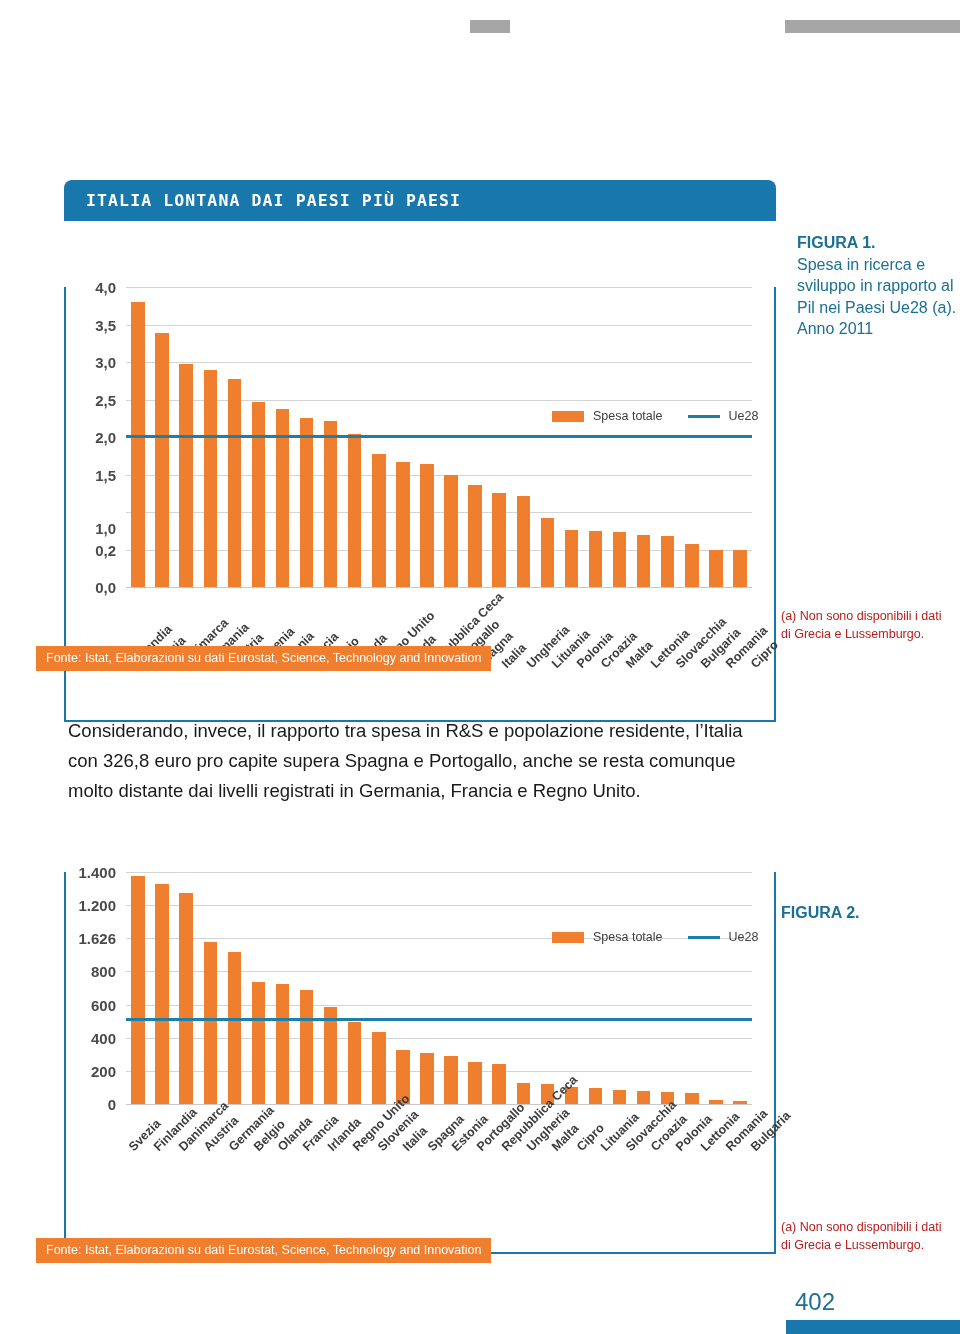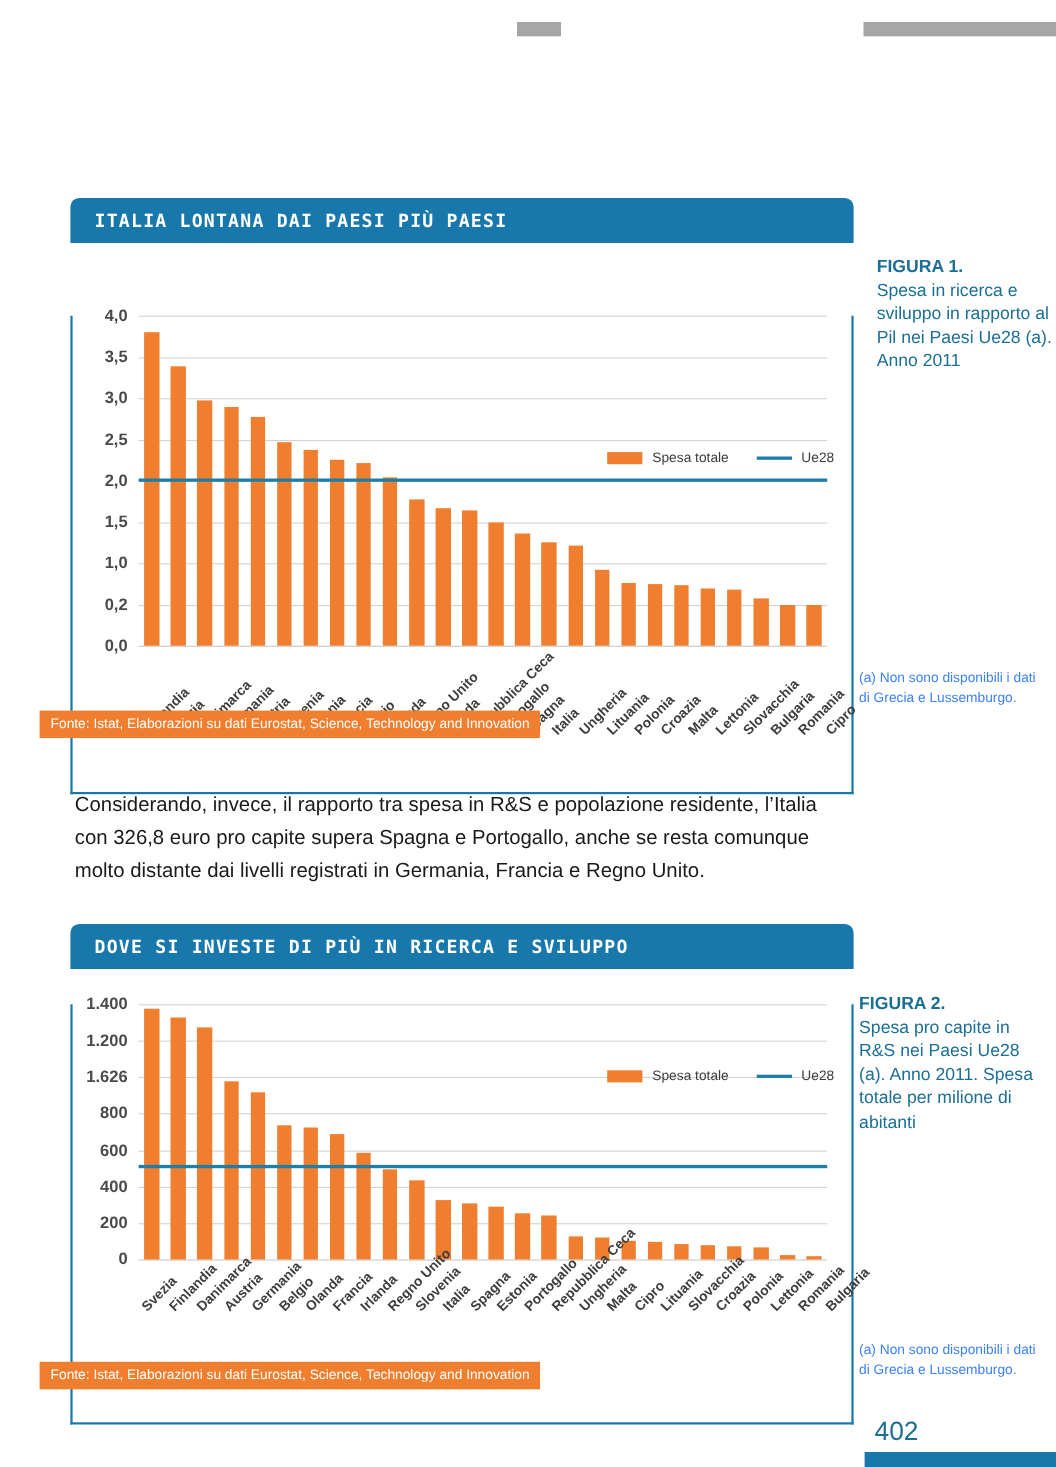--- a/index.html
+++ b/index.html
@@ -112,21 +112,21 @@
   .figcap {
     position: absolute;
     color: #1b6f95;
     font-family: "Liberation Sans", sans-serif;
     font-size: 16px; line-height: 1.35; font-weight: 700;
   }
   .figcap .fignum { display: block; }
   .figcap .figtext { display: block; font-weight: 400; }
   .note {
     position: absolute;
-    color: #3b82f6;
+    color: #b91c1c;
     font-family: "Liberation Sans", sans-serif;
     font-size: 12.5px; line-height: 1.45; font-weight: 400;
   }
 
   
   .bodytext {
     position: absolute; left: 68px; top: 716px; width: 700px;
     font-family: "Liberation Sans", sans-serif;
     font-size: 18.5px; line-height: 1.62; color: #1a1a1a;
   }
@@ -154,21 +154,21 @@
 
   <div class="panel" id="panel1" style="left:64px; top:180px; width:712px;">
     <div class="panel-head">ITALIA LONTANA DAI PAESI PIÙ PAESI</div>
     <div class="panel-body" style="height:435px;">
 
       <div class="chart">
         <div class="plot-wrap" id="p1wrap" style="position:relative; height:300px; margin:66px 12px 0 8px;">
           <div class="ylabels" id="p1y">
               <div class="ylabel" style="top: 300px;">0,0</div>
               <div class="ylabel" style="top: 262.5px;">0,2</div>
-              <div class="ylabel" style="top: 225px;">1,0</div>
+              <div class="ylabel" style="top: 241px;">1,0</div>
               <div class="ylabel" style="top: 187.5px;">1,5</div>
               <div class="ylabel" style="top: 150px;">2,0</div>
               <div class="ylabel" style="top: 112.5px;">2,5</div>
               <div class="ylabel" style="top: 75px;">3,0</div>
               <div class="ylabel" style="top: 37.5px;">3,5</div>
               <div class="ylabel" style="top: 0px;">4,0</div>
             </div>
           <div class="plot" id="p1plot">
             <div id="p1grid">
                 <div class="gridline axis0" style="top: 300px;"></div>
@@ -359,21 +359,20 @@
 
   <div class="figcap" style="left:781px; top:232px; width:172px;margin-left:16px;">
     <span class="fignum">FIGURA 1.</span>
     <span class="figtext">Spesa in ricerca e sviluppo in rapporto al Pil nei Paesi Ue28 (a). Anno 2011</span>
   </div>
   <div class="note" style="left:781px; top:607px; width:172px;">(a) Non sono disponibili i dati di Grecia e Lussemburgo.</div>
 
   <p class="bodytext">Considerando, invece, il rapporto tra spesa in R&amp;S e popolazione residente, l’Italia con 326,8 euro pro capite supera Spagna e Portogallo, anche se resta comunque molto distante dai livelli registrati in Germania, Francia e Regno Unito.</p>
 
   <div class="panel" id="panel2" style="left:64px; top:840px; width:712px;">
-    <div class="panel-head">DOVE SI INVESTE DI PIÙ IN RICERCA E SVILUPPO</div>
     <div class="panel-body" style="height:382px;">
 
       <div class="chart">
         <div class="plot-wrap" id="p2wrap" style="position:relative; height:232px; margin:32px 12px 0 8px;">
           <div class="ylabels" id="p2y">
               <div class="ylabel" style="top: 232px;">0</div>
               <div class="ylabel" style="top: 198.857px;">200</div>
               <div class="ylabel" style="top: 165.714px;">400</div>
               <div class="ylabel" style="top: 132.571px;">600</div>
               <div class="ylabel" style="top: 99.4286px;">800</div>
@@ -563,20 +562,19 @@
           <span class="legend-label">Ue28</span>
         </div>
       </div>
 
     </div>
     <div class="source" style="left:-28px; top:398px;">Fonte: Istat, Elaborazioni su dati Eurostat, Science, Technology and Innovation</div>
   </div>
 
   <div class="figcap" style="left:781px; top:902px; width:172px;">
     <span class="fignum">FIGURA 2.</span>
-    <span class="figtext">Spesa pro capite in R&amp;S nei Paesi Ue28 (a). Anno 2011. Spesa totale per milione di abitanti</span>
   </div>
   <div class="note" style="left:781px; top:1218px; width:172px;">(a) Non sono disponibili i dati di Grecia e Lussemburgo.</div>
 
   <div class="pagenum">402</div>
   <div class="pagebar"></div>
 
 </div>
 
 </body></html>

